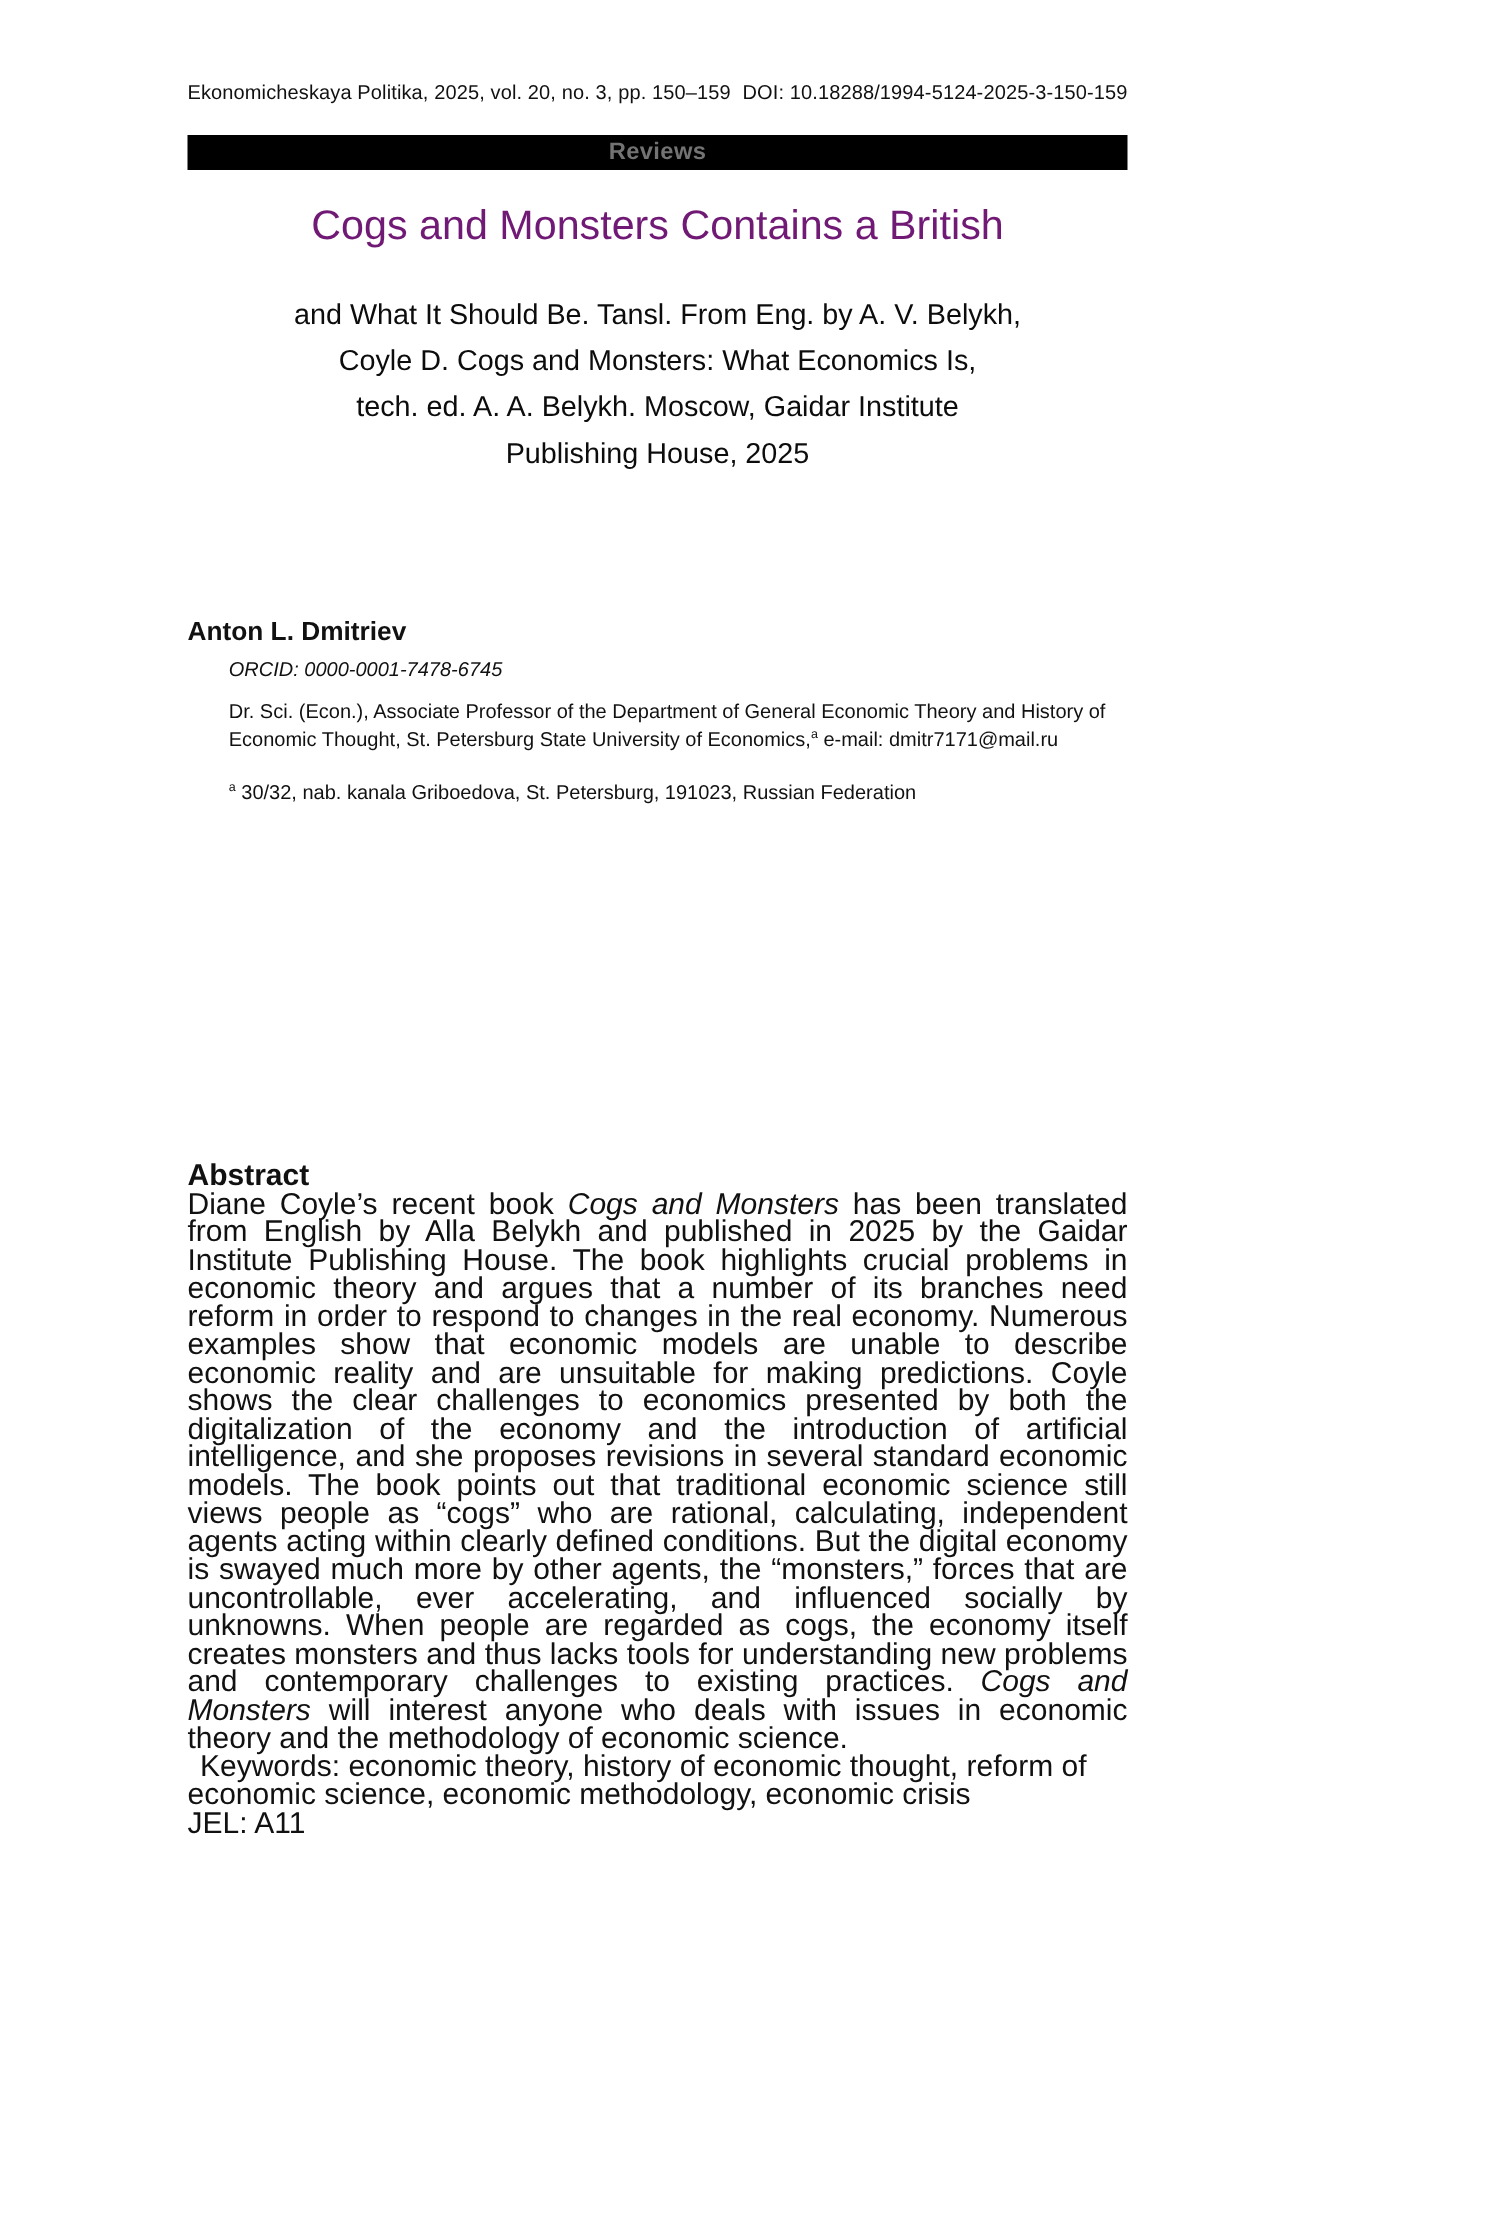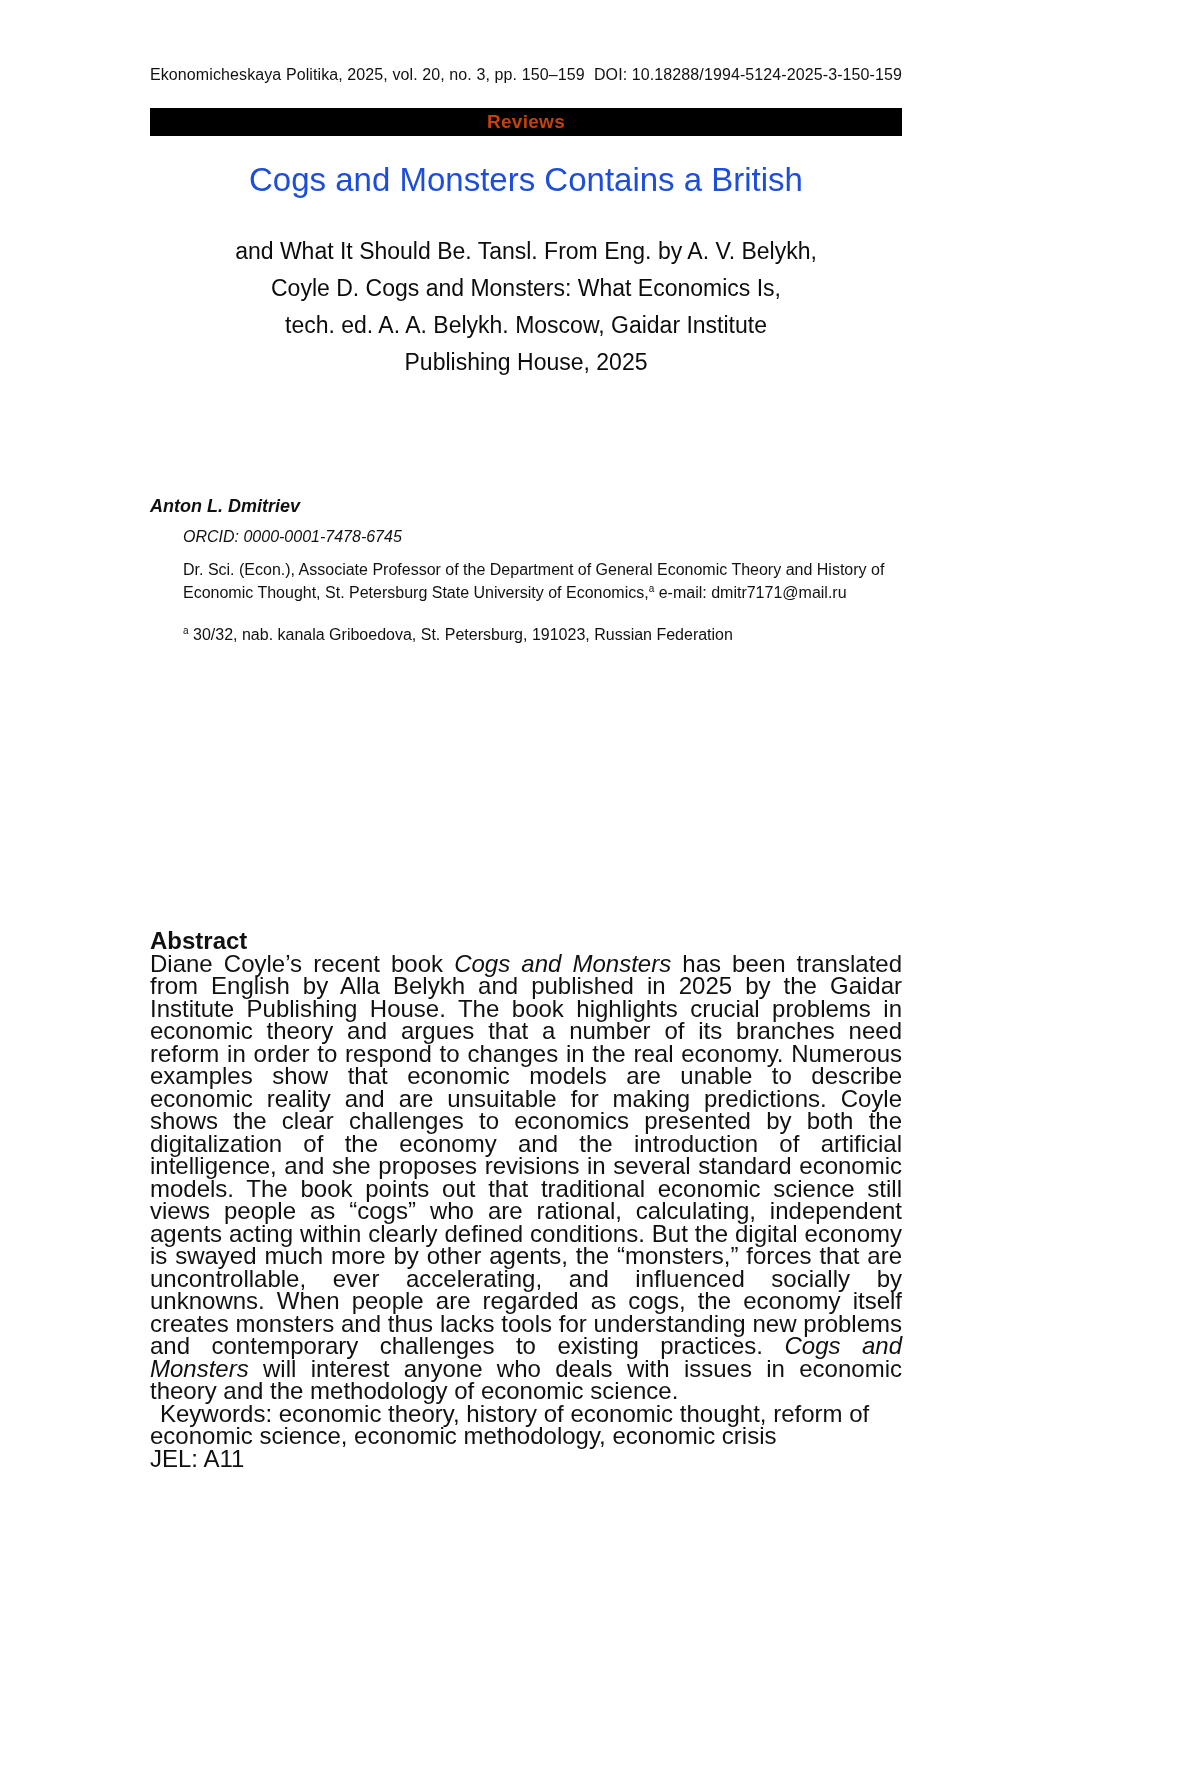--- a/index.html
+++ b/index.html
@@ -29,55 +29,54 @@
     padding-top: 66px;
     display: flex;
     justify-content: space-between;
     align-items: baseline;
     font-size: 16px;
     letter-spacing: 0.1px;
   }
   .banner {
     margin-top: 24px;
     background: #000000;
-    color: #c2410c;
+    color: #737373;
     height: 28px;
     line-height: 28px;
     text-align: center;
     font-weight: bold;
     font-size: 19px;
     letter-spacing: 0.3px;
   }
   .title {
     margin-top: 20px;
     text-align: center;
     font-size: 33px;
     line-height: 47px;
     font-weight: 400;
-    color: #1d4ed8;
+    color: #701a75;
   }
   .title .line { display: block; }
   .subtitle {
     margin-top: 30px;
     text-align: center;
     font-size: 23px;
     line-height: 37px;
     font-weight: 400;
     color: #0c0c0c;
   }
   .subtitle .line { display: block; }
   .author-block {
     margin-top: 115px;
     font-size: 16px;
     line-height: 20px;
   }
   .author-name {
     font-weight: 700;
-    font-size: 18px;
-    font-style: italic;
+    font-size: 21px;
   }
   .orcid {
     margin: 11px 0 0 33px;
     font-style: italic;
   }
   .affiliation {
     margin: 11px 0 0 33px;
     line-height: 23px;
     max-width: 719px;
   }

